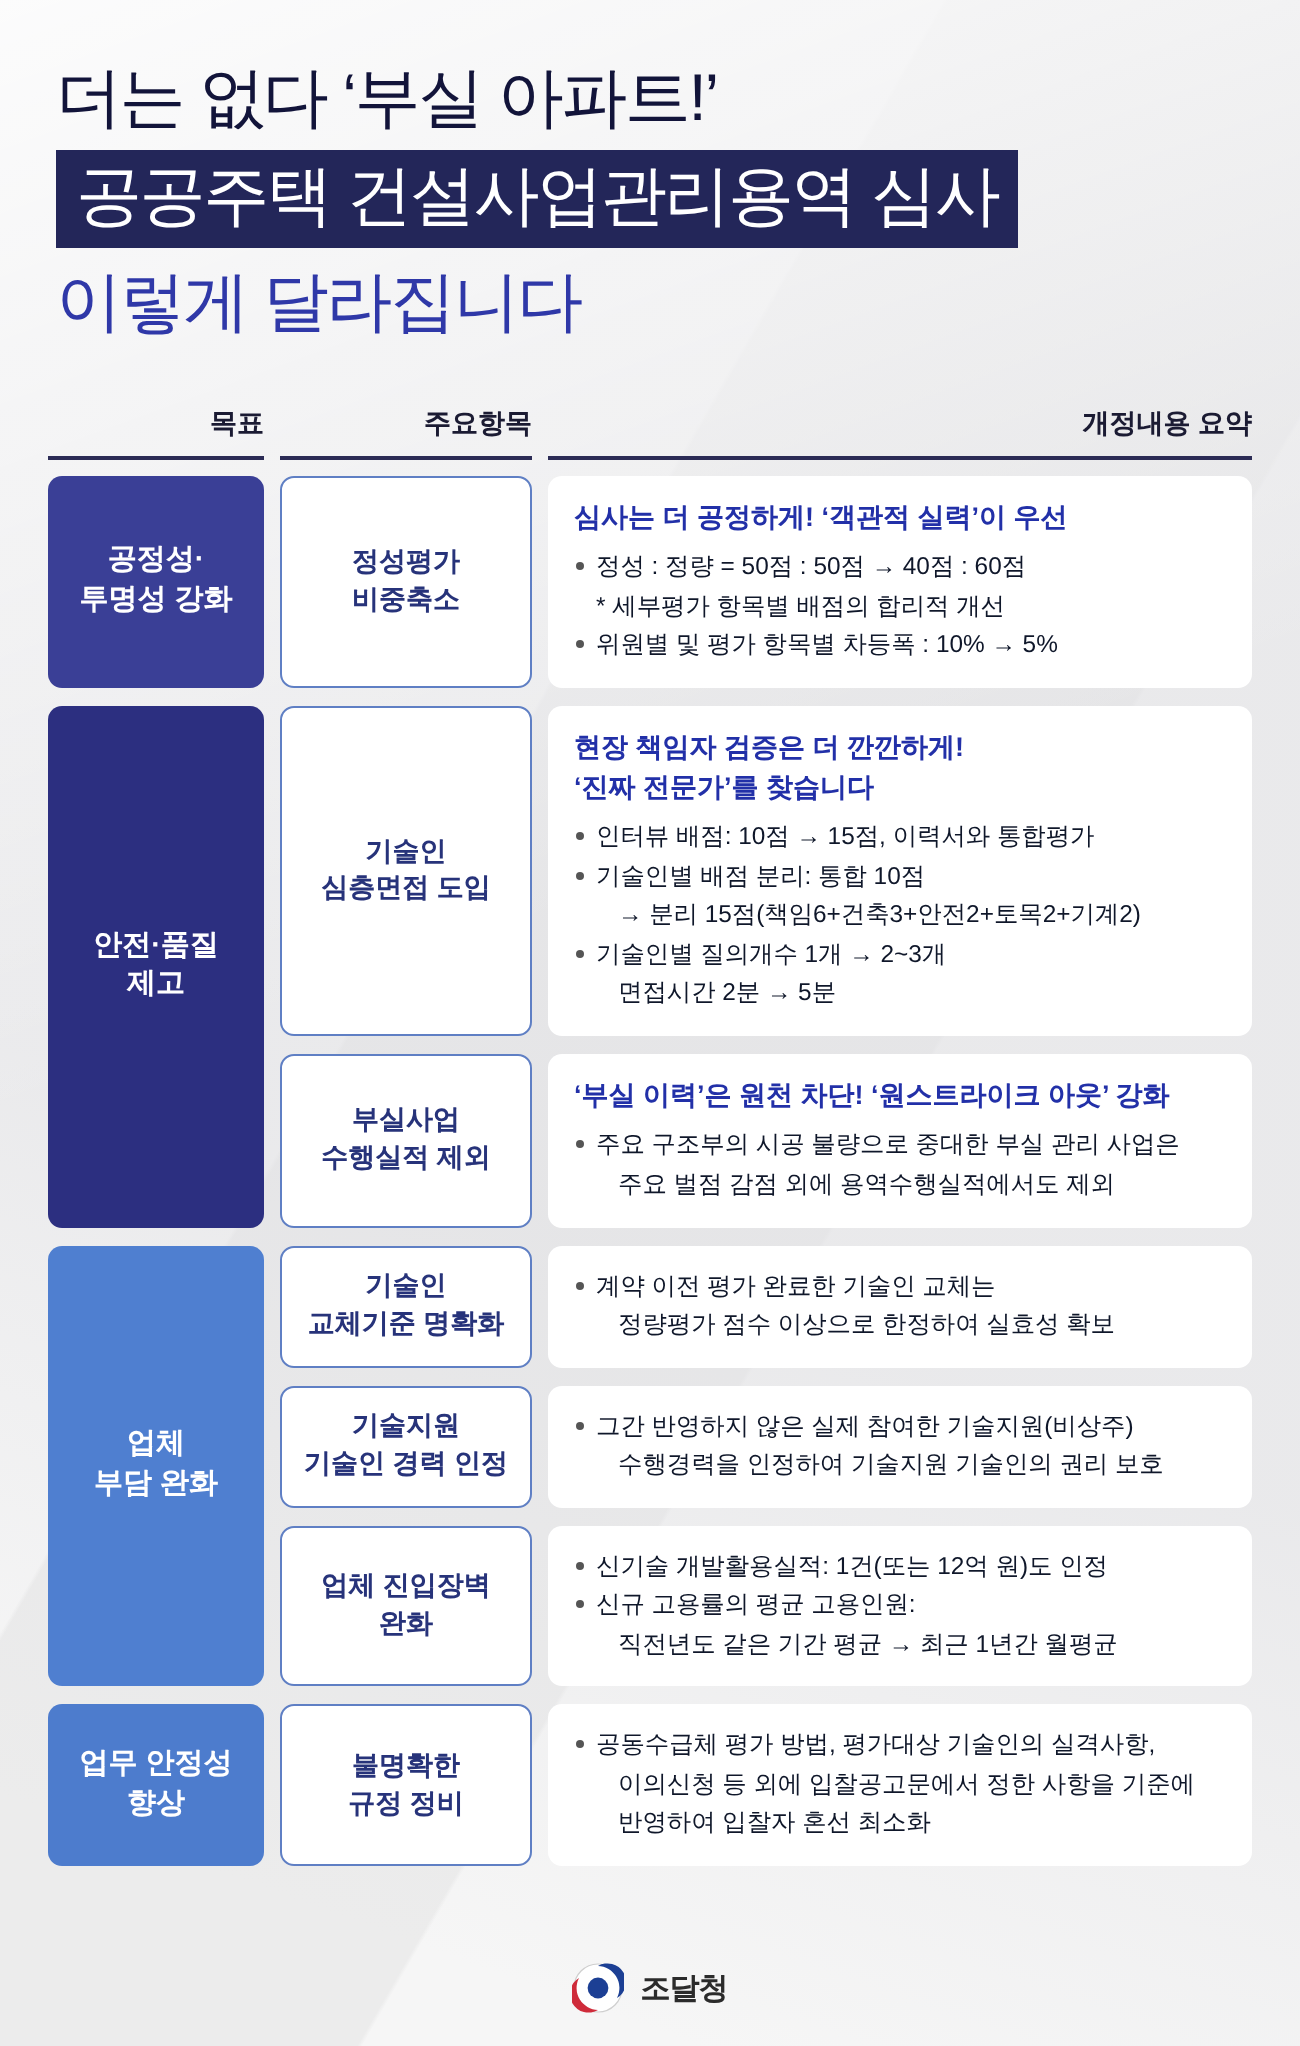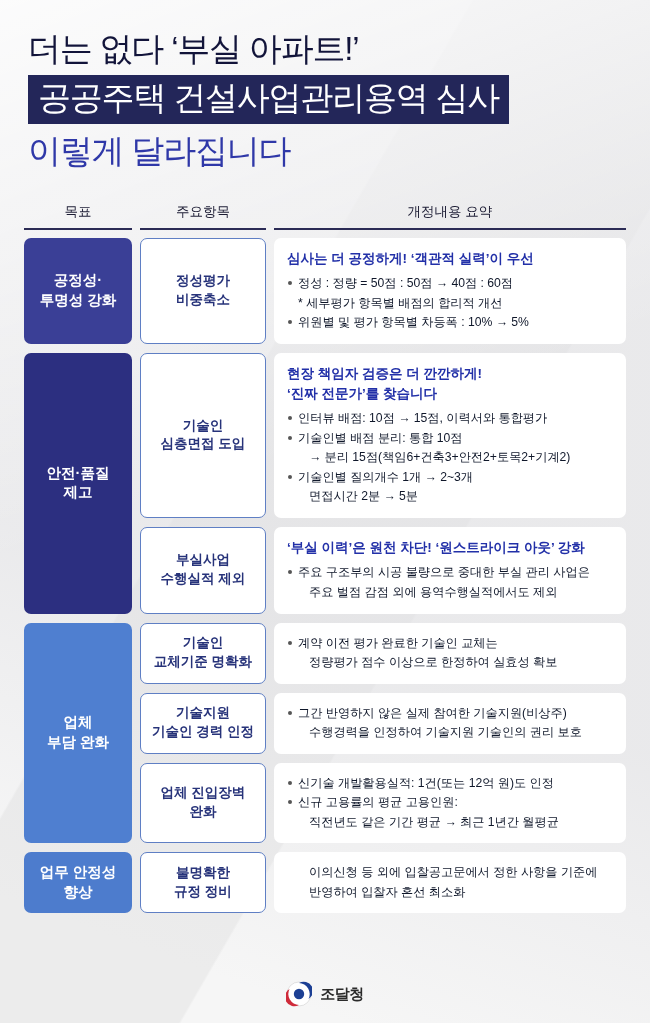--- a/index.html
+++ b/index.html
@@ -62,23 +62,23 @@
   .table-wrap {
     position: relative;
     padding: 22px 24px 0 24px;
   }
   .col-head {
     display: flex;
     gap: 8px;
     margin-bottom: 8px;
   }
   .col-head .ch {
-    text-align: center;
+    text-align: right;
     font-size: 13.5px;
-    font-weight: normal;
+    font-weight: bold;
     color: #1b1b33;
     padding-bottom: 7px;
     border-bottom: 2px solid #2b2b55;
   }
   .ch-goal { width: 108px; }
   .ch-item { width: 126px; }
   .ch-desc { flex: 1; }
 
   .row {
     display: flex;
@@ -314,20 +314,21 @@
         </div>
         <div class="row">
           <div class="goal blue2" style="white-space: pre-line;">업무 안정성
 향상</div>
           <div class="subcol">
             <div class="subrow">
               <div class="item" style="white-space: pre-line;">불명확한
 규정 정비</div>
               <div class="desc">
                 <ul class="bullets">
+                  <li>공동수급체 평가 방법, 평가대상 기술인의 실격사항,</li>
                   <li class="sub">이의신청 등 외에 입찰공고문에서 정한 사항을 기준에</li>
                   <li class="sub">반영하여 입찰자 혼선 최소화</li>
                 </ul>
               </div>
             </div>
           </div>
         </div>
       </div>
 
   </div>

